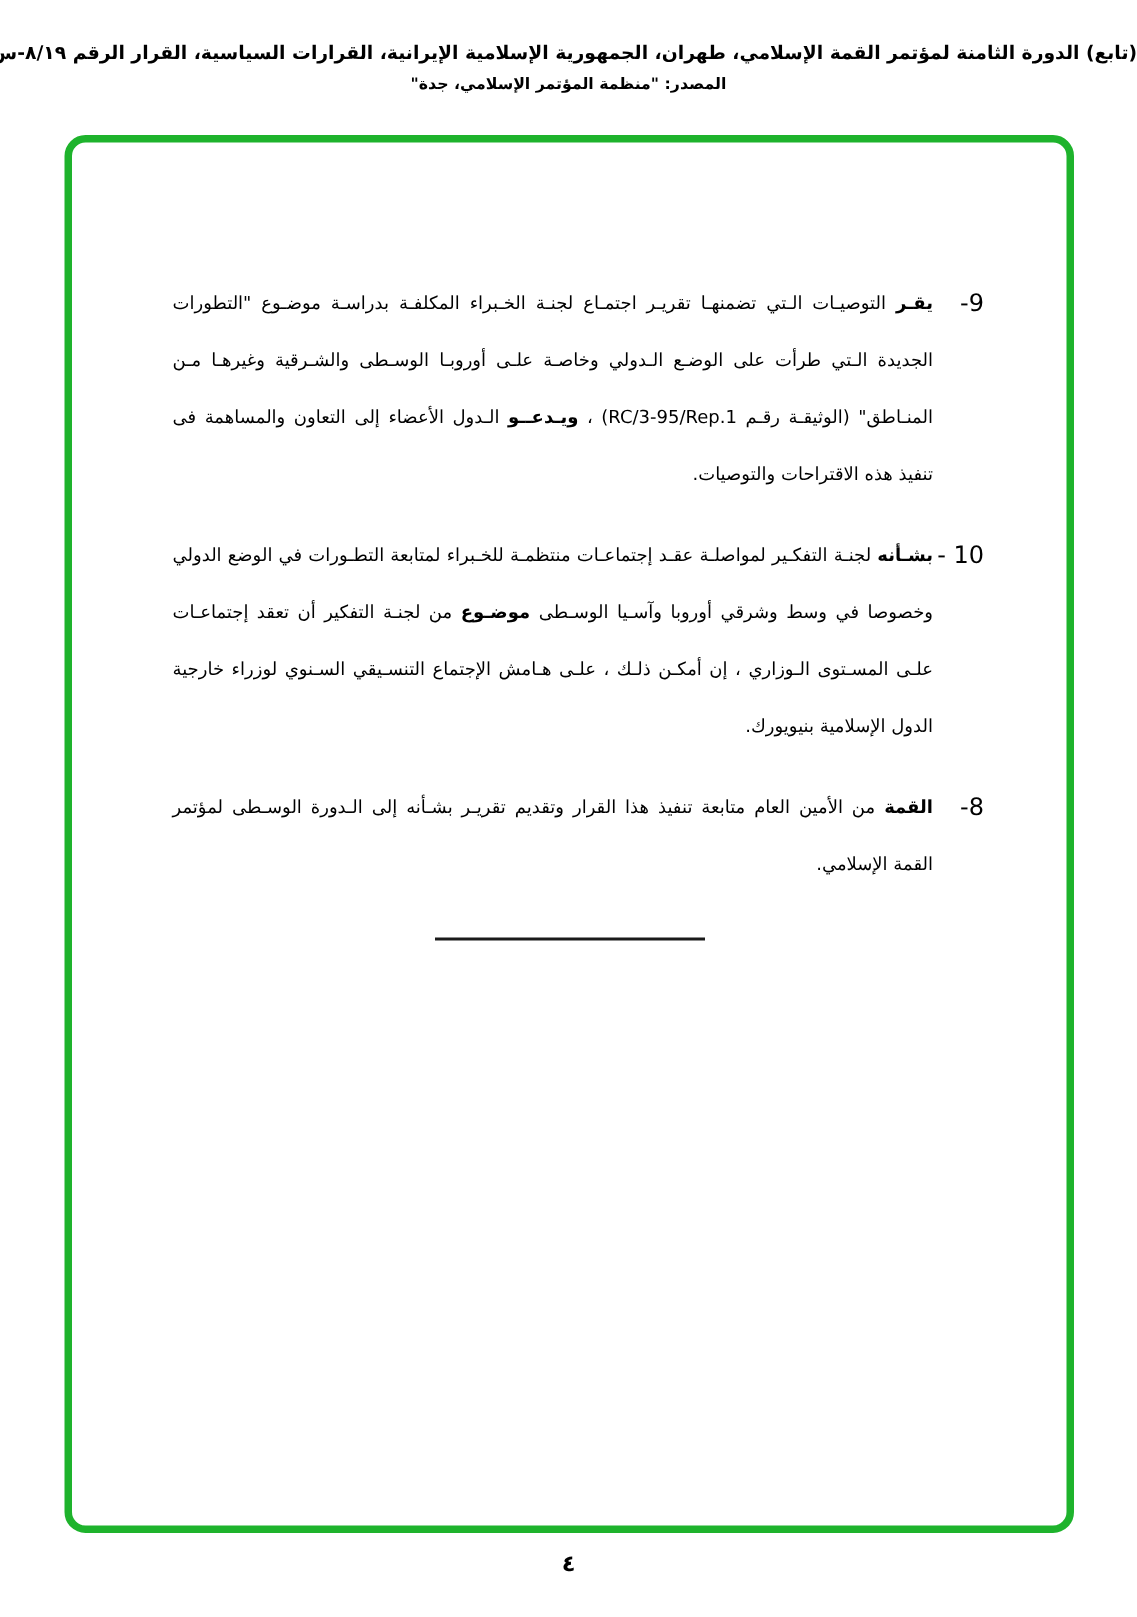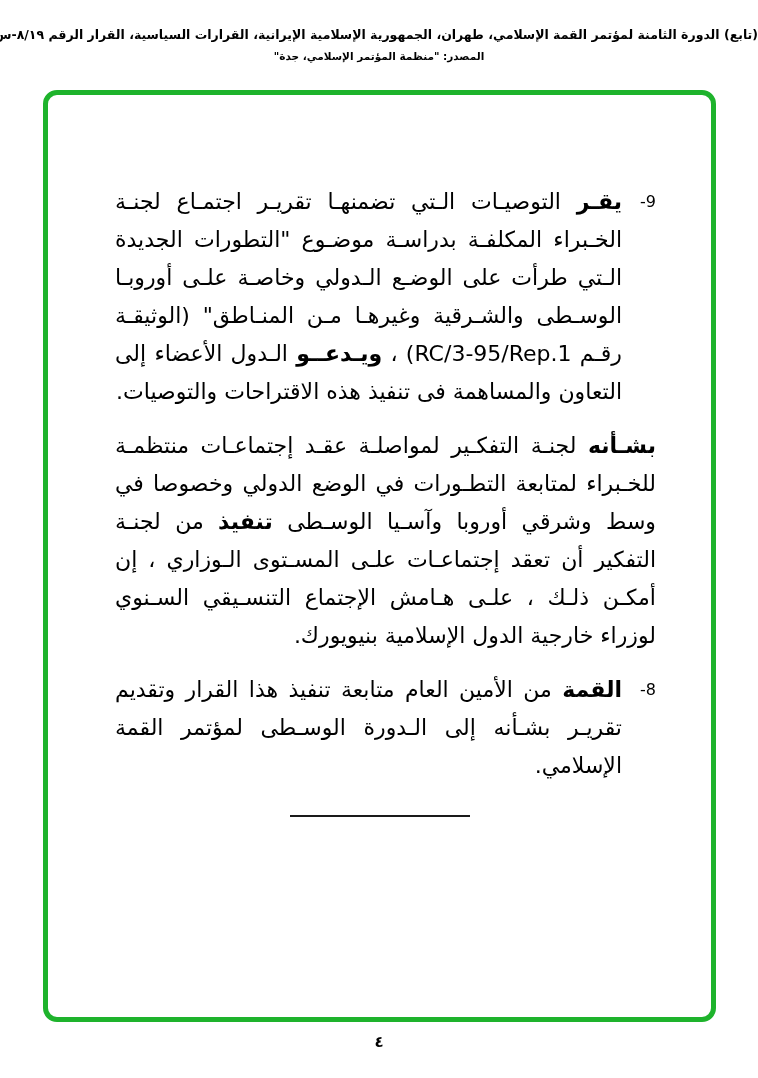--- a/index.html
+++ b/index.html
@@ -23,21 +23,21 @@
   .frame-content{
     direction:rtl;padding:88px 55px 0 67px;
   }
   .item{
     display:flex;direction:rtl;margin-bottom:16px;
   }
   .item .num{
     flex:0 0 34px;font-size:16px;line-height:38px;white-space:nowrap;
   }
   .item .txt{
-    flex:1 1 auto;font-size:22px;line-height:38px;text-align:justify;
+    flex:1 1 auto;font-size:12px;line-height:38px;text-align:justify;
     text-justify:inter-word;
   }
   .item .txt strong{font-weight:bold;}
   .end-rule{
     width:180px;height:2px;background:#1a1a1a;margin:30px auto 0 auto;
   }
   .page-number{
     position:absolute;left:0;top:1033px;width:100%;text-align:center;
     font-size:15px;font-weight:bold;
   }
@@ -50,21 +50,22 @@
   <div class="line2">المصدر:  "منظمة المؤتمر الإسلامي، جدة"</div>
 </div>
 
 <div class="frame" style="border-color: rgb(30, 179, 44);">
   <div class="frame-content" id="items-container">
       <div class="item">
         <div class="num">9-</div>
         <div class="txt"><strong>يقـر</strong><span> التوصيـات الـتي تضمنهـا تقريـر اجتمـاع لجنـة الخـبراء المكلفـة بدراسـة موضـوع "التطورات الجديدة الـتي طرأت على الوضـع الـدولي وخاصـة علـى أوروبـا الوسـطى والشـرقية وغيرهـا مـن المنـاطق" (الوثيقـة رقـم RC/3-95/Rep.1) ، </span><strong>ويـدعــو</strong><span> الـدول الأعضاء إلى التعاون والمساهمة فى تنفيذ هذه الاقتراحات والتوصيات.</span></div>
       </div>
       <div class="item">
-        <div class="txt"><strong>بشـأنه</strong><span> لجنـة التفكـير لمواصلـة عقـد إجتماعـات منتظمـة للخـبراء لمتابعة التطـورات في الوضع الدولي وخصوصا في وسط وشرقي أوروبا  وآسـيا الوسـطى </span><strong>تنفيذ</strong><span> من لجنـة التفكير أن تعقد إجتماعـات علـى المسـتوى الـوزاري ، إن أمكـن ذلـك ، علـى هـامش الإجتماع التنسـيقي السـنوي لوزراء خارجية الدول الإسلامية بنيويورك.</span></div>
+        <div class="num">10 -</div>
+        <div class="txt"><strong>بشـأنه</strong><span> لجنـة التفكـير لمواصلـة عقـد إجتماعـات منتظمـة للخـبراء لمتابعة التطـورات في الوضع الدولي وخصوصا في وسط وشرقي أوروبا  وآسـيا الوسـطى </span><strong>موضـوع</strong><span> من لجنـة التفكير أن تعقد إجتماعـات علـى المسـتوى الـوزاري ، إن أمكـن ذلـك ، علـى هـامش الإجتماع التنسـيقي السـنوي لوزراء خارجية الدول الإسلامية بنيويورك.</span></div>
       </div>
       <div class="item">
         <div class="num">8-</div>
         <div class="txt"><strong>القمة</strong><span> من الأمين العام متابعة تنفيذ هذا القرار وتقديم تقريـر بشـأنه إلى الـدورة الوسـطى لمؤتمر القمة الإسلامي.</span></div>
       </div>
     </div>
   <div class="end-rule" style="background: rgb(26, 26, 26);"></div>
 </div>
 
 <div class="page-number">٤</div>

